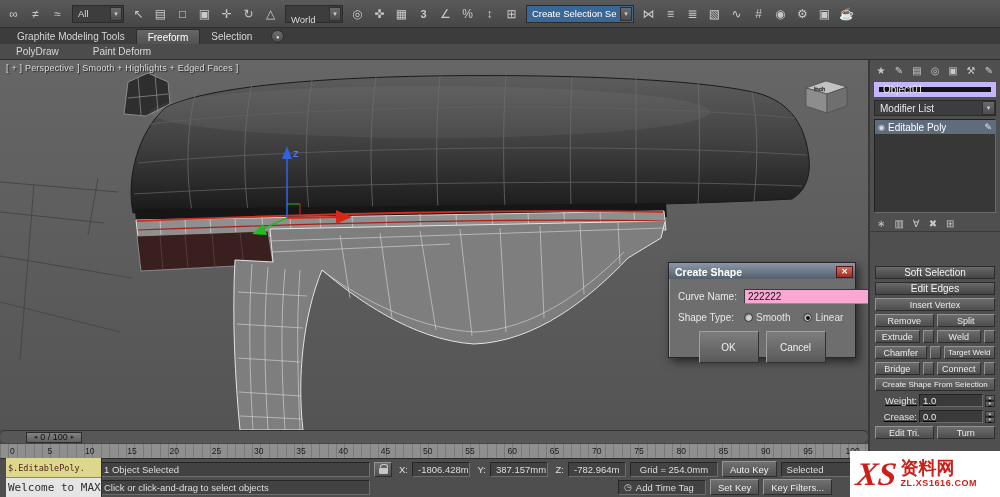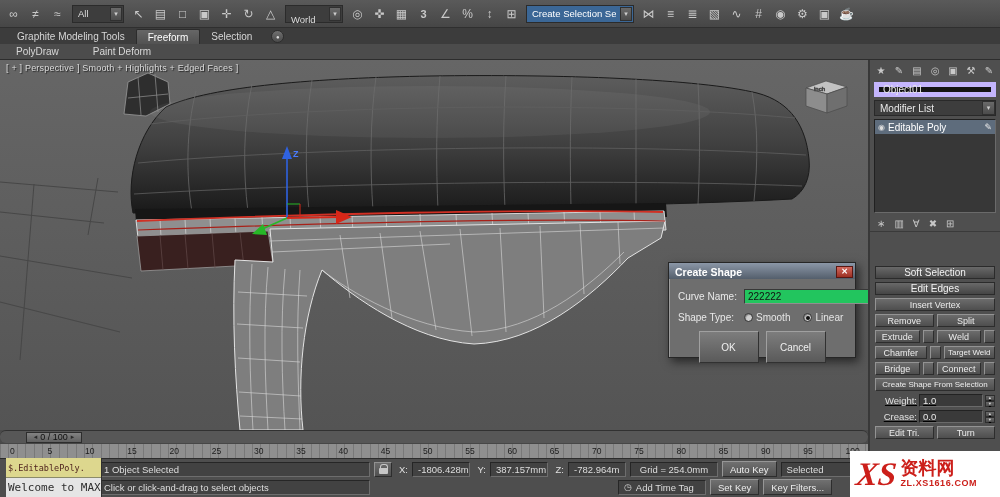--- a/index.html
+++ b/index.html
@@ -27,21 +27,21 @@
   .viewport{position:absolute;top:60px;left:0;width:868px;height:370px;background:#5d5d5d;overflow:hidden;}
   .vp-label{position:absolute;top:3px;left:6px;color:#dcdcdc;font-size:9px;letter-spacing:.2px;text-shadow:1px 1px 1px #222;white-space:nowrap;}
 
   
   .dialog{position:absolute;left:668px;top:202px;width:188px;height:96px;background:#6e6e6e;border:1px solid #262626;box-shadow:3px 4px 9px rgba(0,0,0,.55), inset 1px 1px 0 #9d9d9d;z-index:5;}
   .dlg-title{height:16px;background:linear-gradient(#8b97a7,#545f6c);display:flex;align-items:center;padding:1px 2px 0 6px;color:#fff;font-size:10.5px;font-weight:bold;}
   .dlg-close{margin-left:auto;width:17px;height:12px;background:linear-gradient(#d2695e,#9c2f23);border:1px solid #591712;color:#fff;font-size:8px;display:flex;align-items:center;justify-content:center;}
   .dlg-body{padding:7px 9px 4px;}
   .dlg-row{display:flex;align-items:center;height:21px;gap:4px;}
   .dlg-label{color:#e9e9e9;font-size:10px;width:62px;flex:0 0 62px;}
-  .dlg-input{flex:1;height:15px;background:#22c55e;border:1px solid #383838;border-bottom-color:#8f8f8f;font-size:10px;color:#111;padding:4px 3px;font-family:"Liberation Sans",sans-serif;}
+  .dlg-input{flex:1;height:15px;background:#f9a8d4;border:1px solid #383838;border-bottom-color:#8f8f8f;font-size:10px;color:#111;padding:4px 3px;font-family:"Liberation Sans",sans-serif;}
   .radio{display:flex;align-items:center;gap:3px;color:#e5e5e5;font-size:10px;margin-right:9px;}
   .rdot{width:9px;height:9px;border-radius:50%;background:#cfcfcf;border:1px solid #2e2e2e;box-shadow:inset 1px 1px 1px #8a8a8a;position:relative;flex:0 0 9px;}
   .rdot.checked::after{content:"";position:absolute;left:2px;top:2px;width:4px;height:4px;border-radius:50%;background:#101010;}
   .dlg-buttons{display:flex;justify-content:center;gap:7px;margin-top:3px;}
   .dlg-btn{width:60px;height:32px;background:linear-gradient(#7d7d7d,#5a5a5a);border:1px solid;border-color:#a0a0a0 #313131 #313131 #a0a0a0;color:#f0f0f0;font-size:10px;font-family:Liberation Sans, sans-serif;}
 
   
   .cmdpanel{position:absolute;top:60px;left:868px;width:132px;height:437px;background:#4f4f4f;border-left:2px solid #383838;}
   .cp-tabs{height:20px;display:flex;align-items:center;padding:0 4px;gap:4px;color:#c9c9c9;}
   .cp-tab{width:15px;height:15px;font-size:10px;display:flex;align-items:center;justify-content:center;}

